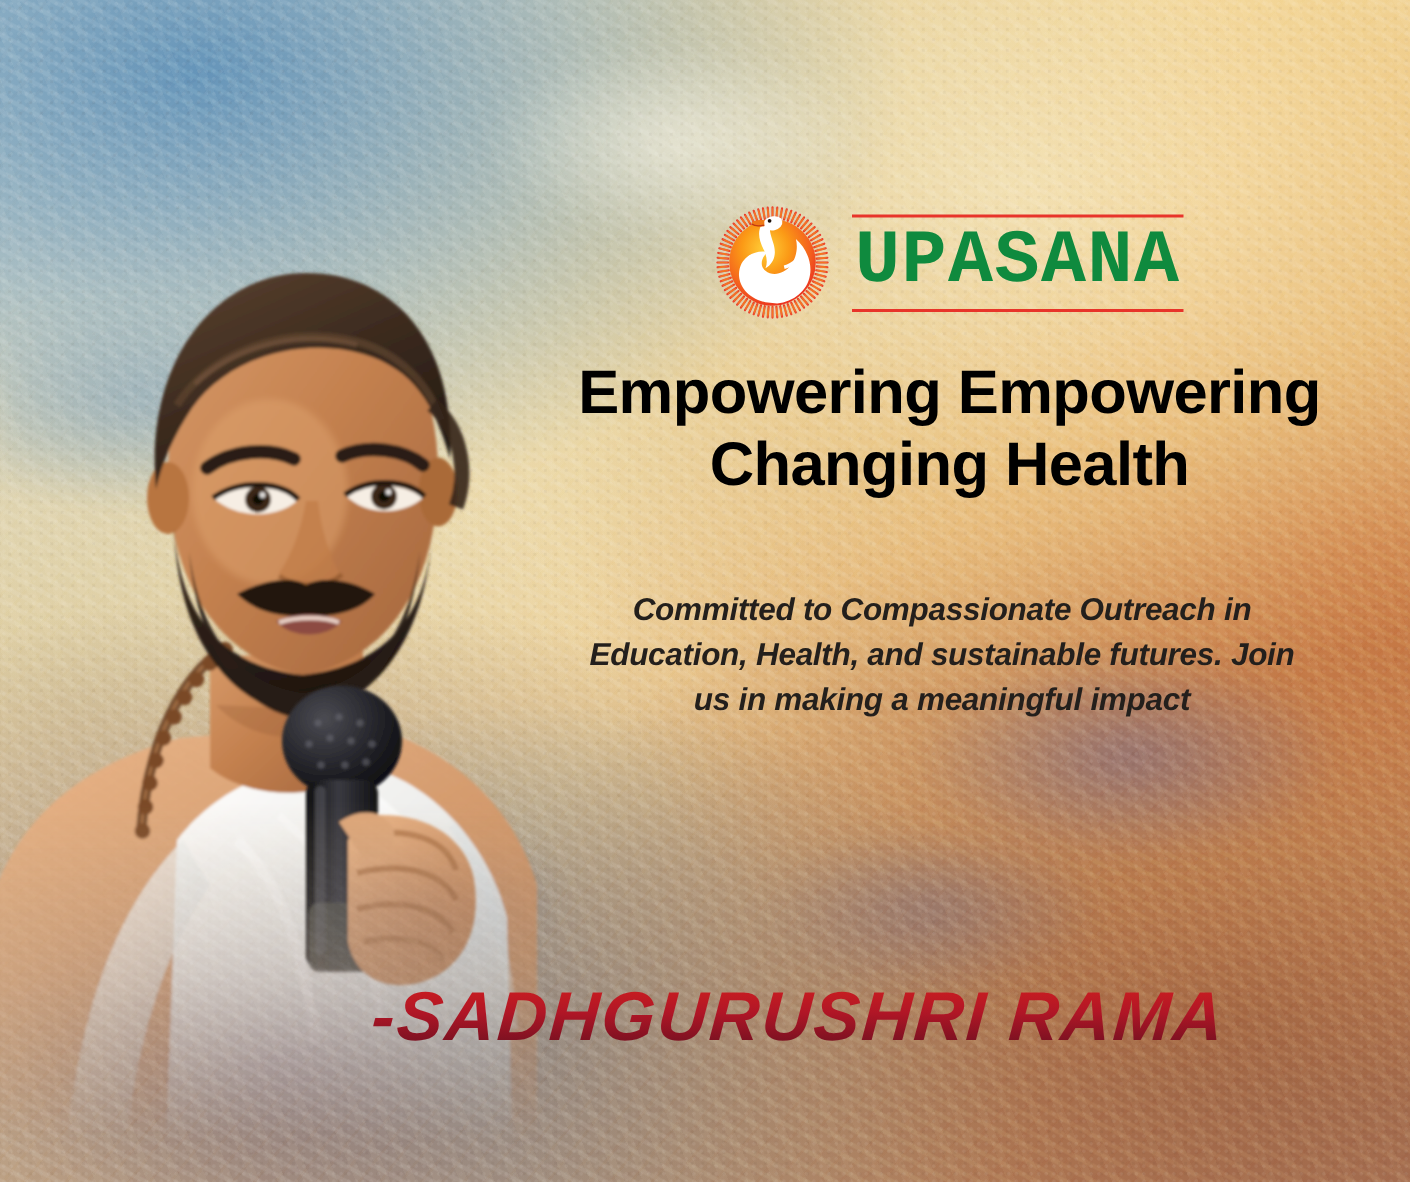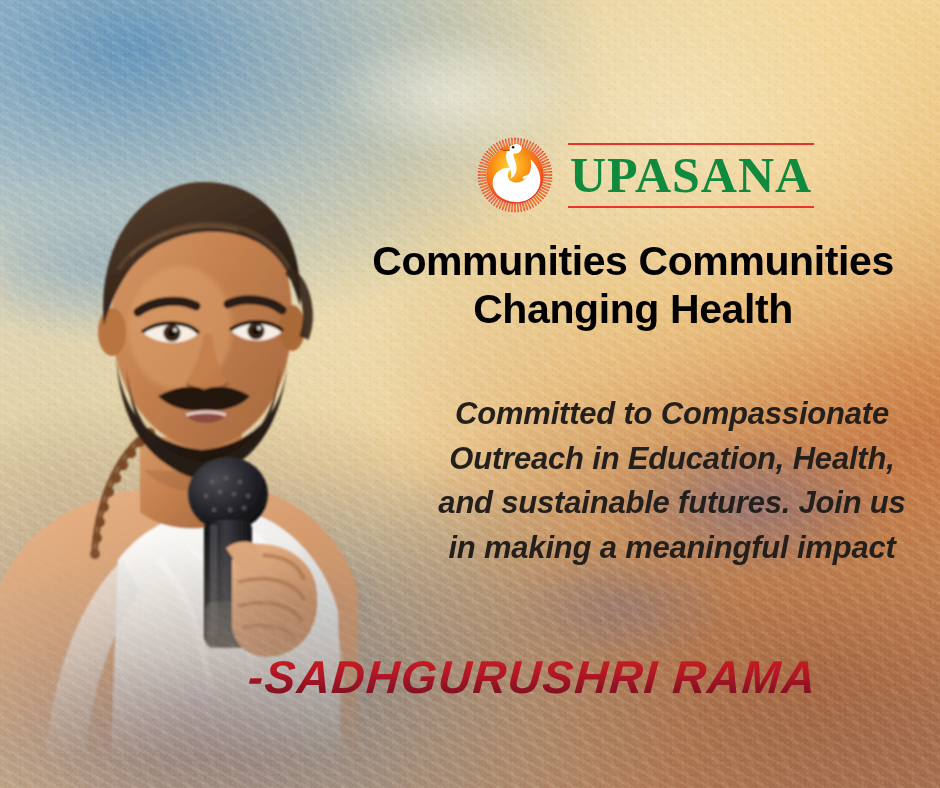--- a/index.html
+++ b/index.html
@@ -81,21 +81,21 @@
   .brand{
     position:absolute;
     left:476px;top:136px;
     display:flex;align-items:center;gap:14px;
   }
   .brand-mark{position:relative;width:78px;height:78px;flex:0 0 78px;}
   .brand-mark svg{display:block;width:100%;height:100%;}
 
   .brand-name-wrap{position:relative;padding:7px 2px 8px 2px;}
   .brand-name{
-    font-family:Liberation Serif, serif;
+    font-family:Liberation Mono, monospace;
     font-weight:bold;
     font-size:50px;
     letter-spacing:1px;
     line-height:1;
     color:#0f8a3e;
     white-space:nowrap;
   }
   .brand-rule{
     position:absolute;left:0;right:0;height:2px;
     background:#e8342a;
@@ -113,26 +113,26 @@
     font-size:41px;
     line-height:1.17;
     letter-spacing:-0.4px;
     color:#000000;
   }
   .headline .hl-line{display:block;}
 
   
   .subhead{
     position:absolute;
-    left:432px;top:392px;width:480px;
+    left:388px;top:392px;width:480px;
     text-align:center;
     font-family:"Liberation Sans",sans-serif;
     font-weight:bold;
     font-style:italic;
-    font-size:31px;
+    font-size:21px;
     line-height:1.44;
     letter-spacing:-0.2px;
     color:#231f1c;
   }
 
   
   .signature{
     position:absolute;
     left:248px;top:654px;
     font-family:"Liberation Sans",sans-serif;
@@ -441,21 +441,21 @@
     </div>
 
     <div class="brand-name-wrap">
       <div class="brand-rule top"></div>
       <div class="brand-name">UPASANA</div>
       <div class="brand-rule bottom"></div>
     </div>
   </div>
 
   <div class="headline">
-    <span class="hl-line">Communities Communities</span>
+    <span class="hl-line">Empowering Empowering</span>
     <span class="hl-line">Changing Health</span>
   </div>
 
   <div class="subhead">Committed to Compassionate Outreach in Education, Health, and sustainable futures. Join us in making a meaningful impact</div>
 
   <div class="signature">-SADHGURUSHRI RAMA</div>
 
 </div>
 
 </body></html>

